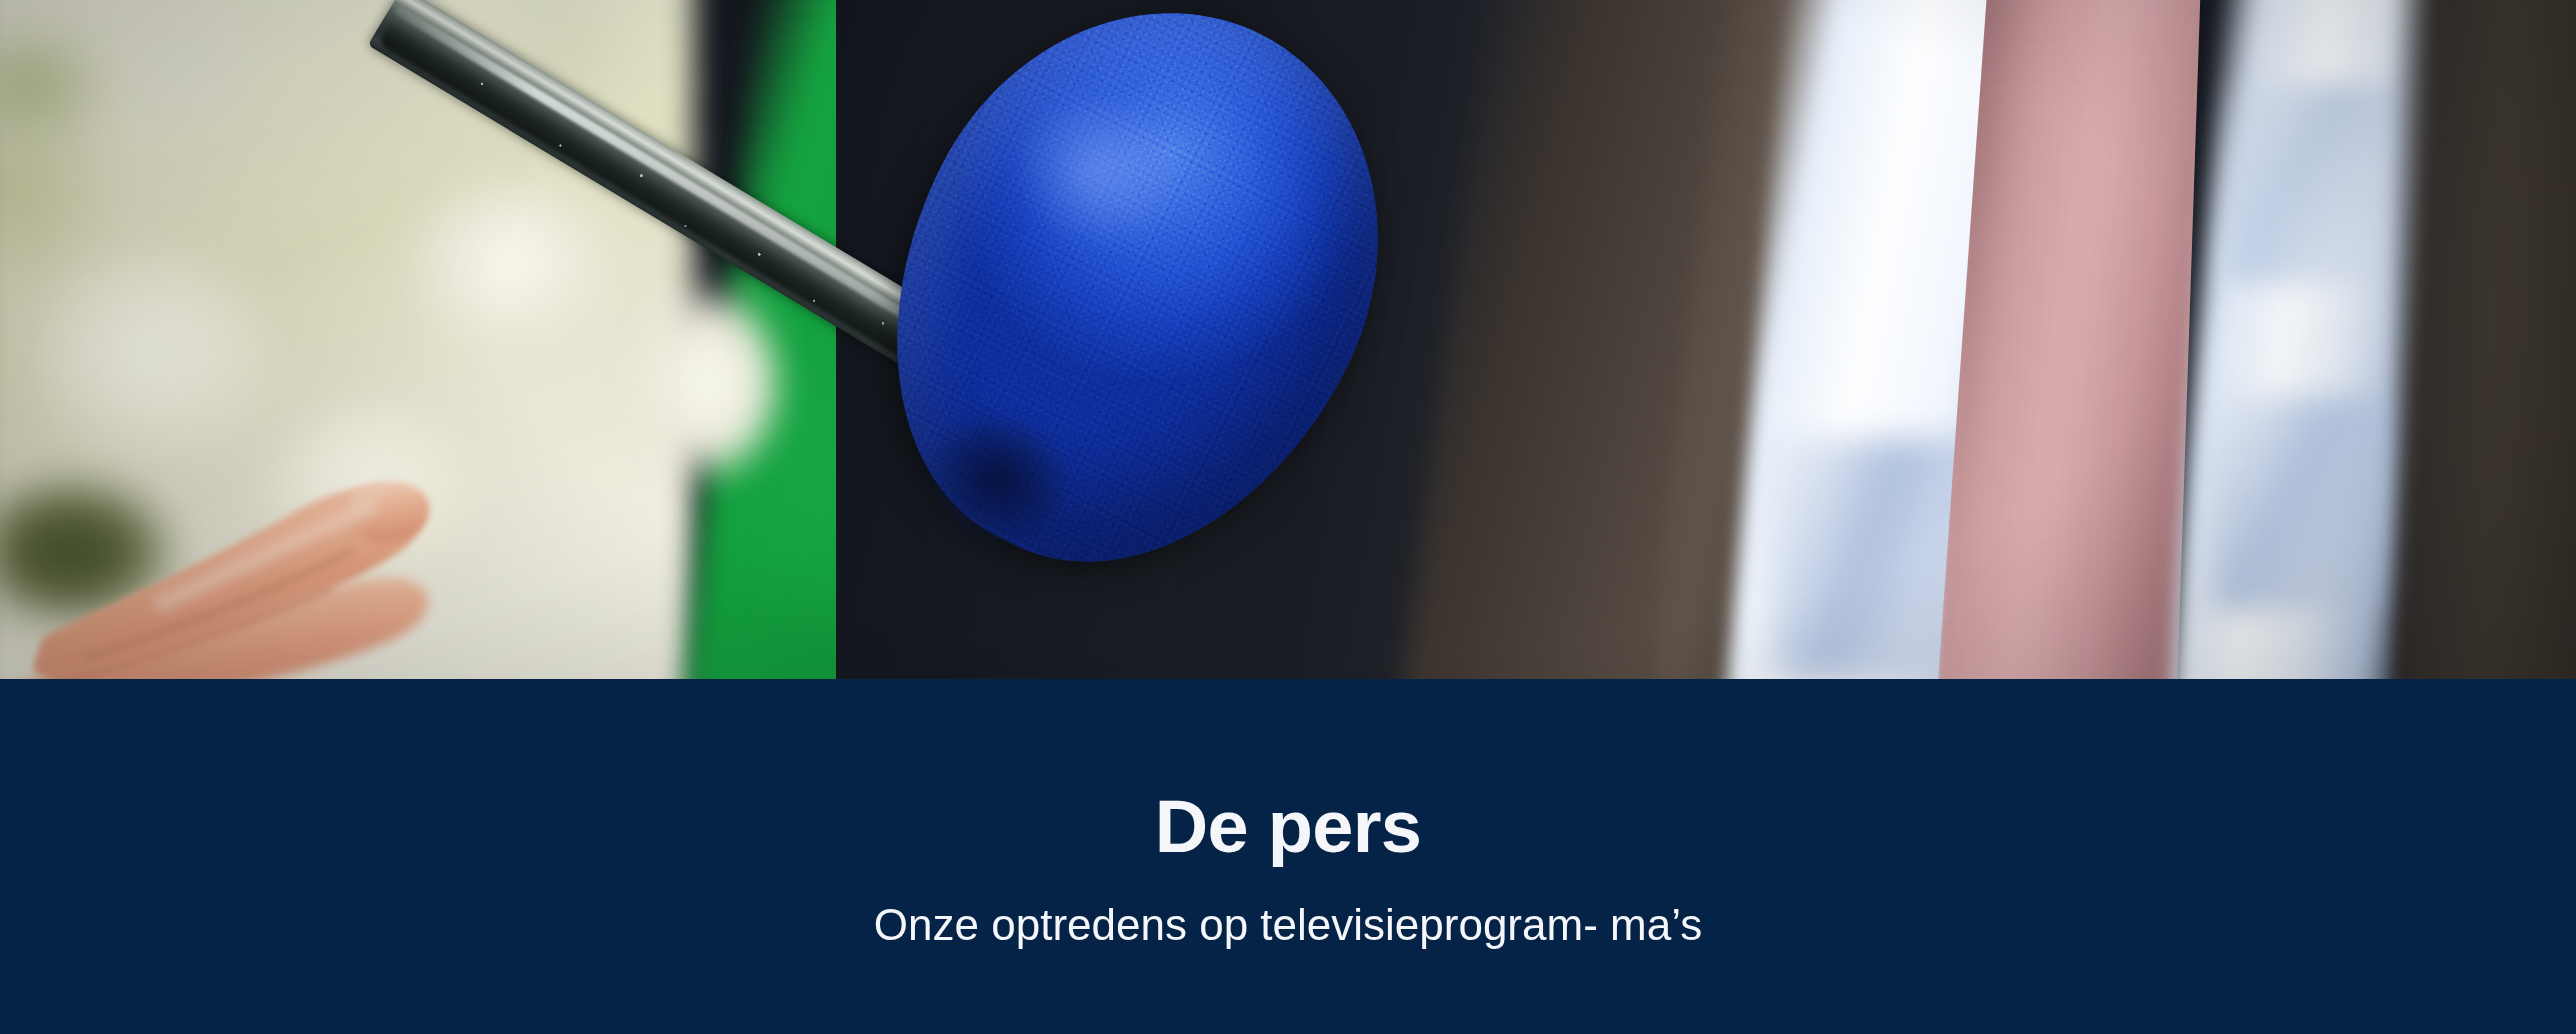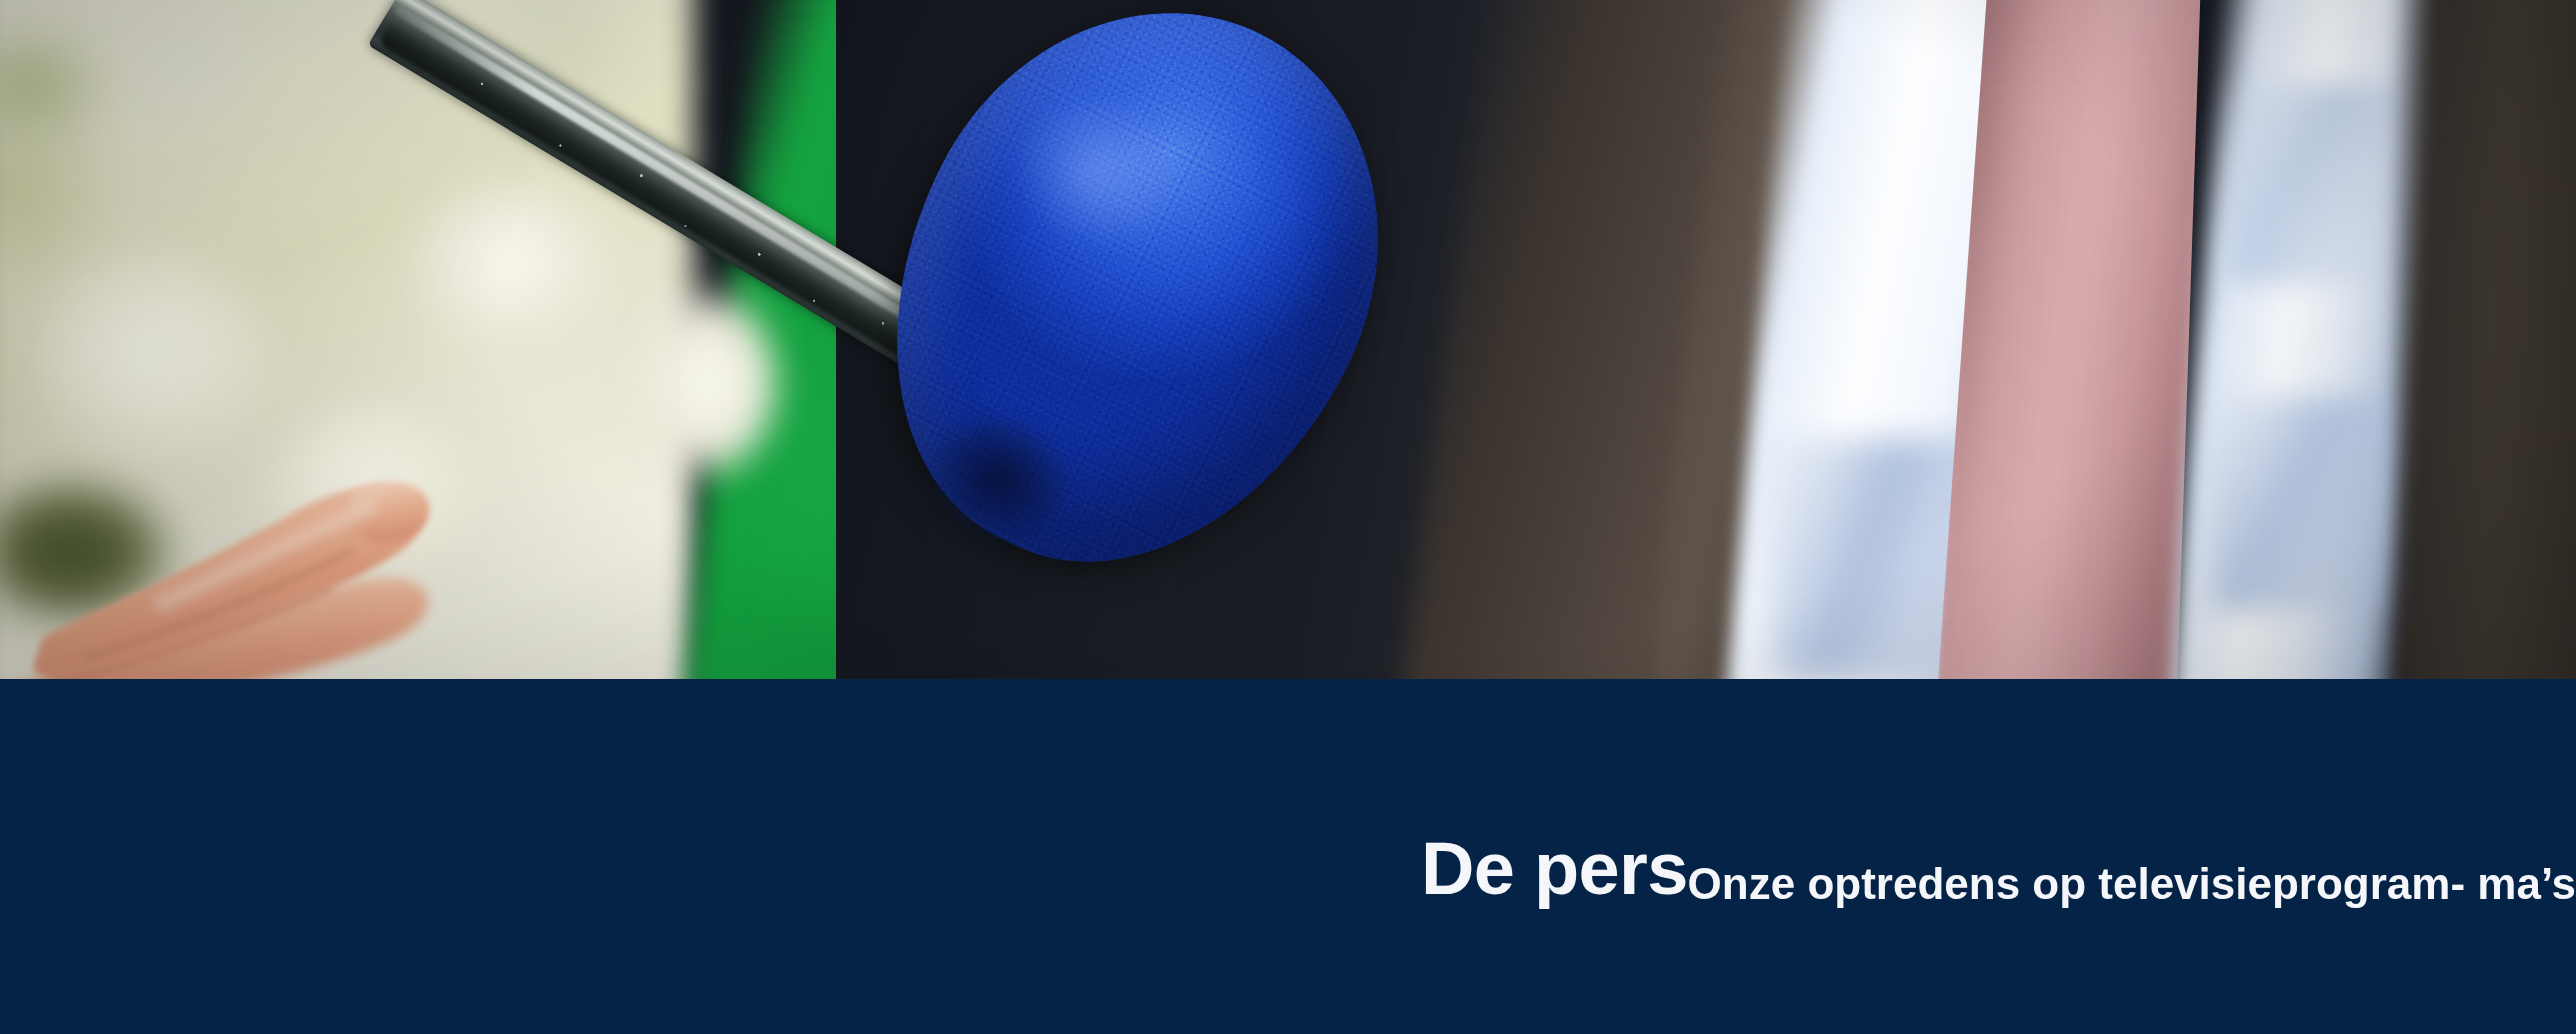--- a/index.html
+++ b/index.html
@@ -290,39 +290,39 @@
     pointer-events:none;
   }
 
   
   .caption-banner {
     position:absolute;
     left:0; top:679px;
     width:2576px; height:356px;
     background:#052347;
     display:flex;
-    flex-direction:row;
+    flex-direction:column;
     align-items:center;
-    justify-content:flex-end;
+    justify-content:center;
     padding-top:25.5px;
   }
   .caption-title {
     color:#f4f6f9;
     font-family:"Liberation Sans", sans-serif;
     font-size:74px;
     font-weight:bold;
     letter-spacing:-0.7px;
     line-height:1.12;
     text-align:center;
   }
   .caption-subtitle {
     color:#f4f6f9;
     font-family:"Liberation Sans", sans-serif;
     font-size:44px;
-    font-weight:bold;
+    font-weight:normal;
     line-height:1.28;
     text-align:center;
     margin-top:28px;
     max-width:921px;
   }
 </style>
 </head>
 <body>
 
 <div class="page">

